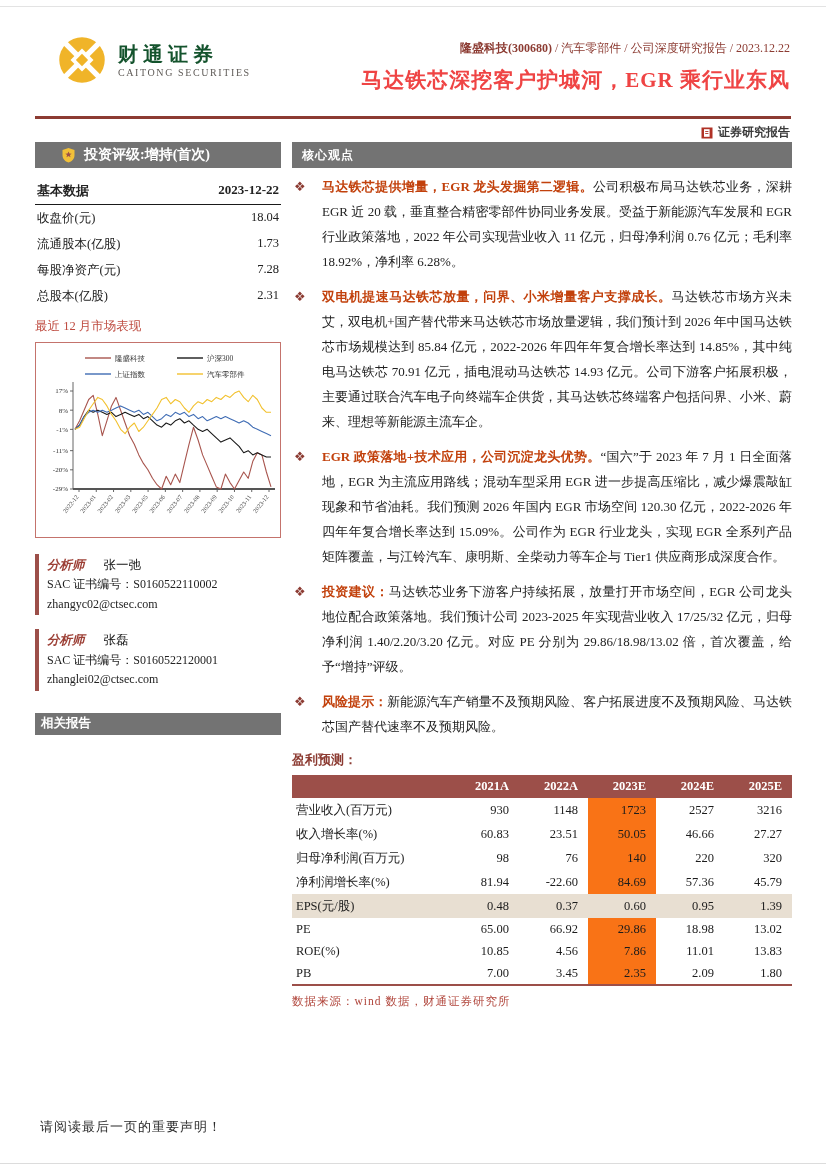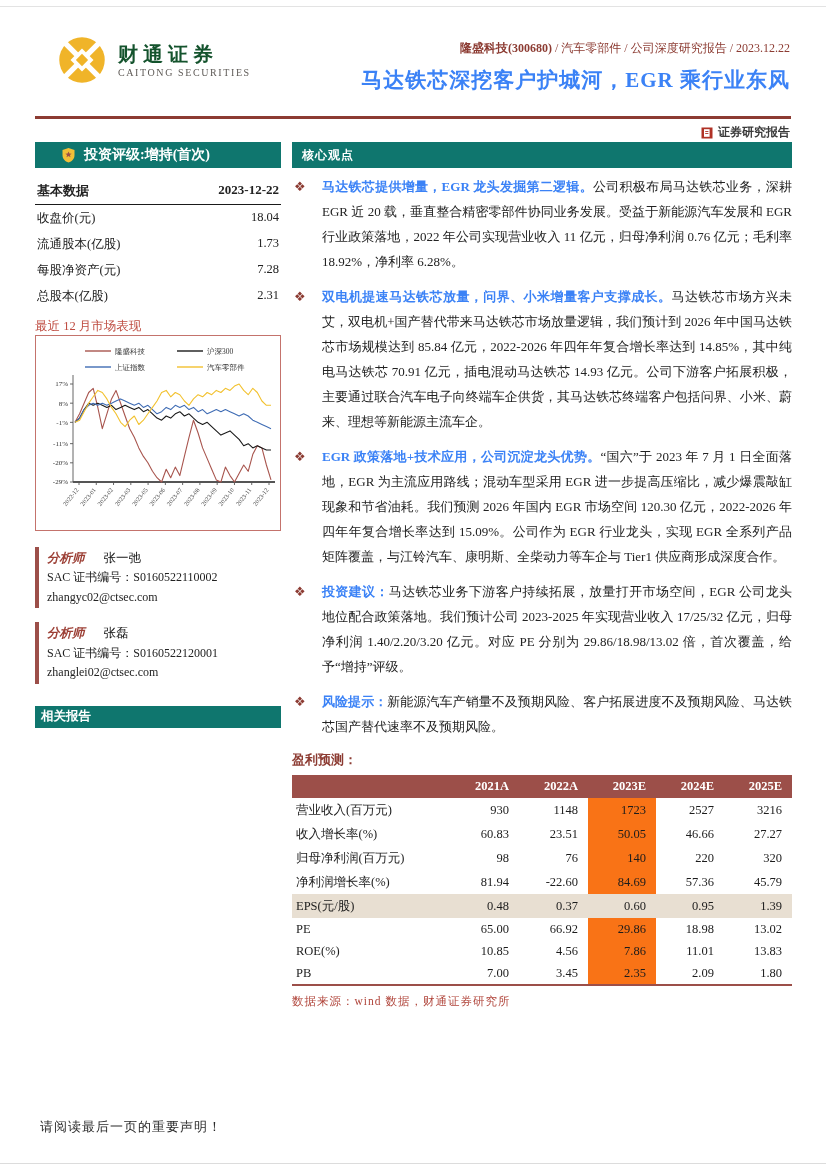--- a/index.html
+++ b/index.html
@@ -14,55 +14,55 @@
 
   
   .logo { position:absolute; left:56px; top:34px; display:flex; align-items:center; }
   .logo-icon { width:52px; height:52px; }
   .logo-text { margin-left:10px; }
   .logo-cn { font-size:20px; font-weight:700; color:#14532d; letter-spacing:5px; line-height:1.1; }
   .logo-en { font-size:10px; color:#5f5b57; letter-spacing:1.6px; margin-top:2px; }
 
   .hdr-meta { position:absolute; right:36px; top:40px; font-size:12px; color:#8c3b32; text-align:right; }
   .hdr-meta .stock { font-weight:700; }
-  .hdr-title { position:absolute; right:36px; top:66px; font-size:21px; font-weight:700; color:#3b82f6; letter-spacing:1px; }
+  .hdr-title { position:absolute; right:36px; top:66px; font-size:21px; font-weight:700; color:#ef4444; letter-spacing:1px; }
   .hdr-rule { position:absolute; left:35px; top:116px; width:756px; height:3px; background:#8c3b32; }
   .report-tag { position:absolute; right:36px; top:124px; display:flex; align-items:center; font-size:12px; font-weight:600; color:#3a3a3a;padding-left:36px; }
   .report-tag svg { margin-right:5px; }
 
   
   .sidebar { position:absolute; left:35px; top:142px; width:246px; }
   .main    { position:absolute; left:292px; top:142px; width:500px; }
 
-  .bar { background:#0f766e; color:#fff; font-weight:700; }
+  .bar { background:#737373; color:#fff; font-weight:700; }
   .rating-bar { height:26px; display:flex; align-items:center; padding-left:26px; font-size:14px; }
   .rating-bar svg { margin-right:8px; }
 
   .basic { margin-top:10px; font-size:12.5px; }
   .basic-head { display:flex; justify-content:space-between; font-weight:700; font-size:13px;
                 padding:4px 2px; border-bottom:1.5px solid #1a1a1a; }
   .basic-row { display:flex; justify-content:space-between; padding:4.5px 2px; }
 
   .mkt-title { margin-top:9px; color:#be4a3f; font-size:12.5px; }
 
-  .chart-box { border:1px solid #c4736c; height:196px; background:#fff; padding:1px; }
+  .chart-box { margin-top:7px; border:1px solid #c4736c; height:196px; background:#fff; padding:1px; }
   .chart-box svg { width:100%; height:100%; display:block; }
 
   .analyst { margin-top:16px; border-left:4px solid #9c4f49; padding:1px 0 1px 8px; font-size:12px; line-height:1.62; }
   .analyst .role { color:#9c3f35; font-weight:700; font-style:italic; font-size:12.5px; }
   .analyst .name { color:#111; margin-left:16px; font-size:12.5px; }
 
   .related-bar { margin-top:22px; height:22px; display:flex; align-items:center; padding-left:6px; font-size:12.5px; }
 
   
   .core-bar { height:26px; display:flex; align-items:center; padding-left:10px; font-size:12px; letter-spacing:1px; }
   .bullets { margin-top:6px; }
   .bullet { position:relative; padding-left:30px; margin-bottom:10px; font-size:13px; line-height:25px; text-align:justify; }
   .bullet .mark { position:absolute; left:2px; top:0; color:#8c3b32; font-size:13px; }
-  .bullet .lead { color:#3b82f6; font-weight:700;margin-top:30px; }
+  .bullet .lead { color:#c2410c; font-weight:700;margin-top:30px; }
   .bullet .body { color:#222; }
 
   .forecast-title { margin-top:12px; font-weight:700; color:#8c3b32; font-size:13px; }
   table.forecast { margin-top:6px; width:100%; border-collapse:collapse; font-size:12.5px; border-bottom:2px solid #9c4f49; }
   table.forecast th { background:#9c4f49; color:#fff; font-weight:700; padding:4px 10px 4px 4px; text-align:right; }
   table.forecast th:first-child { width:158px; }
   table.forecast td { padding:3.5px 10px 3.5px 4px; text-align:right; color:#1c1c1c; }
   table.forecast td.lbl { text-align:left; }
   table.forecast tr.hl-row td { background:#e8dfd2; }
   table.forecast td.hl-col { background:#f97316; }

